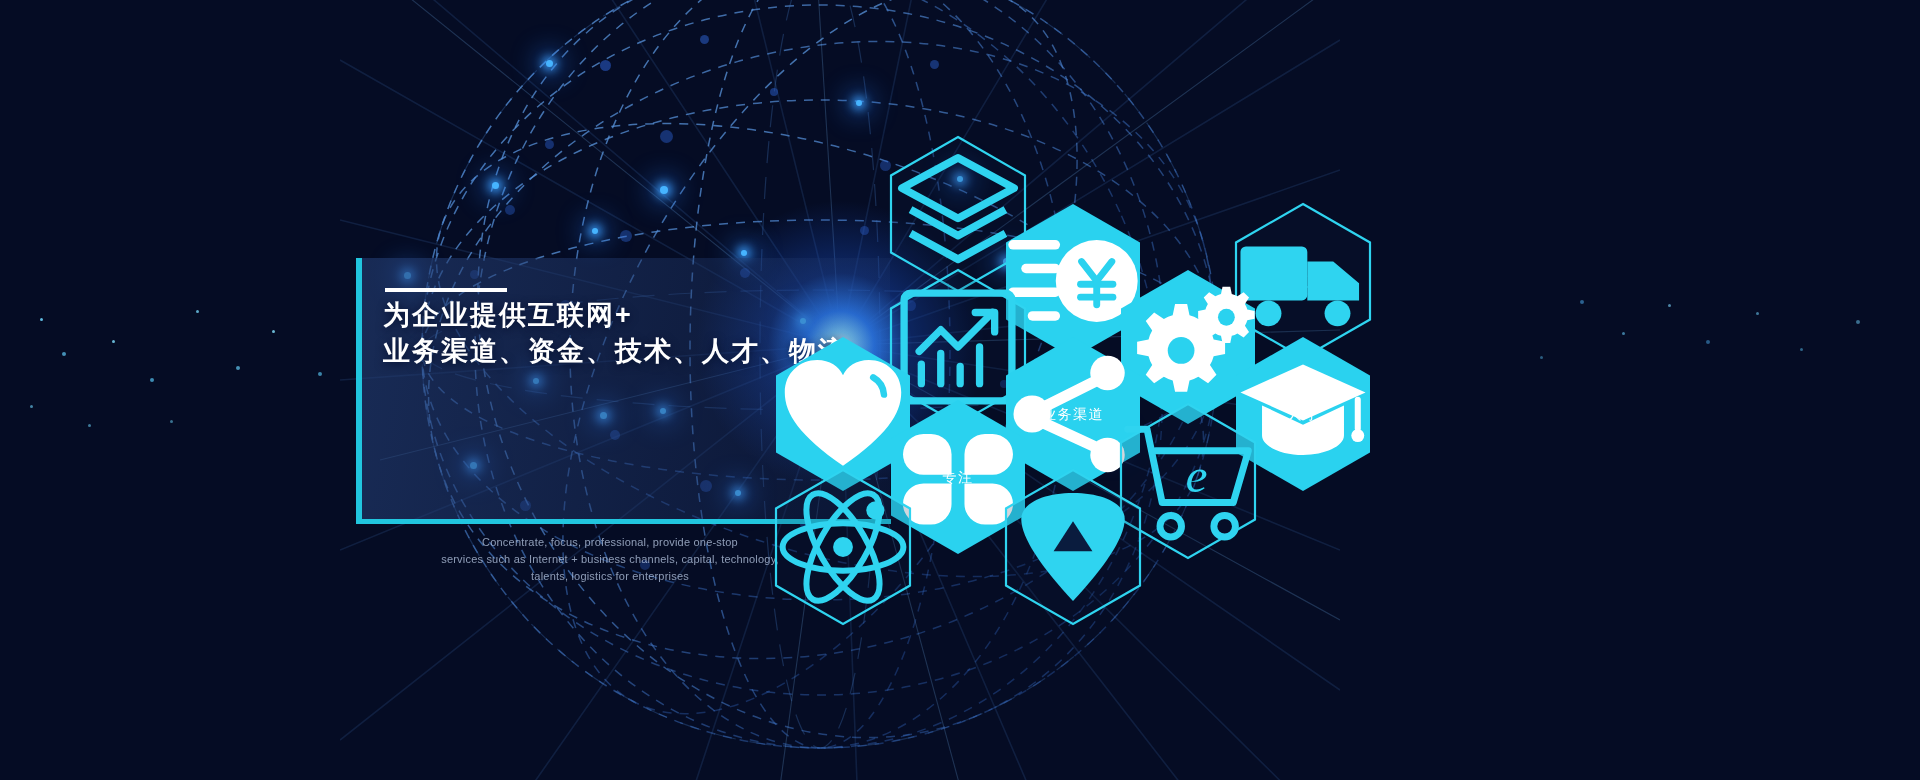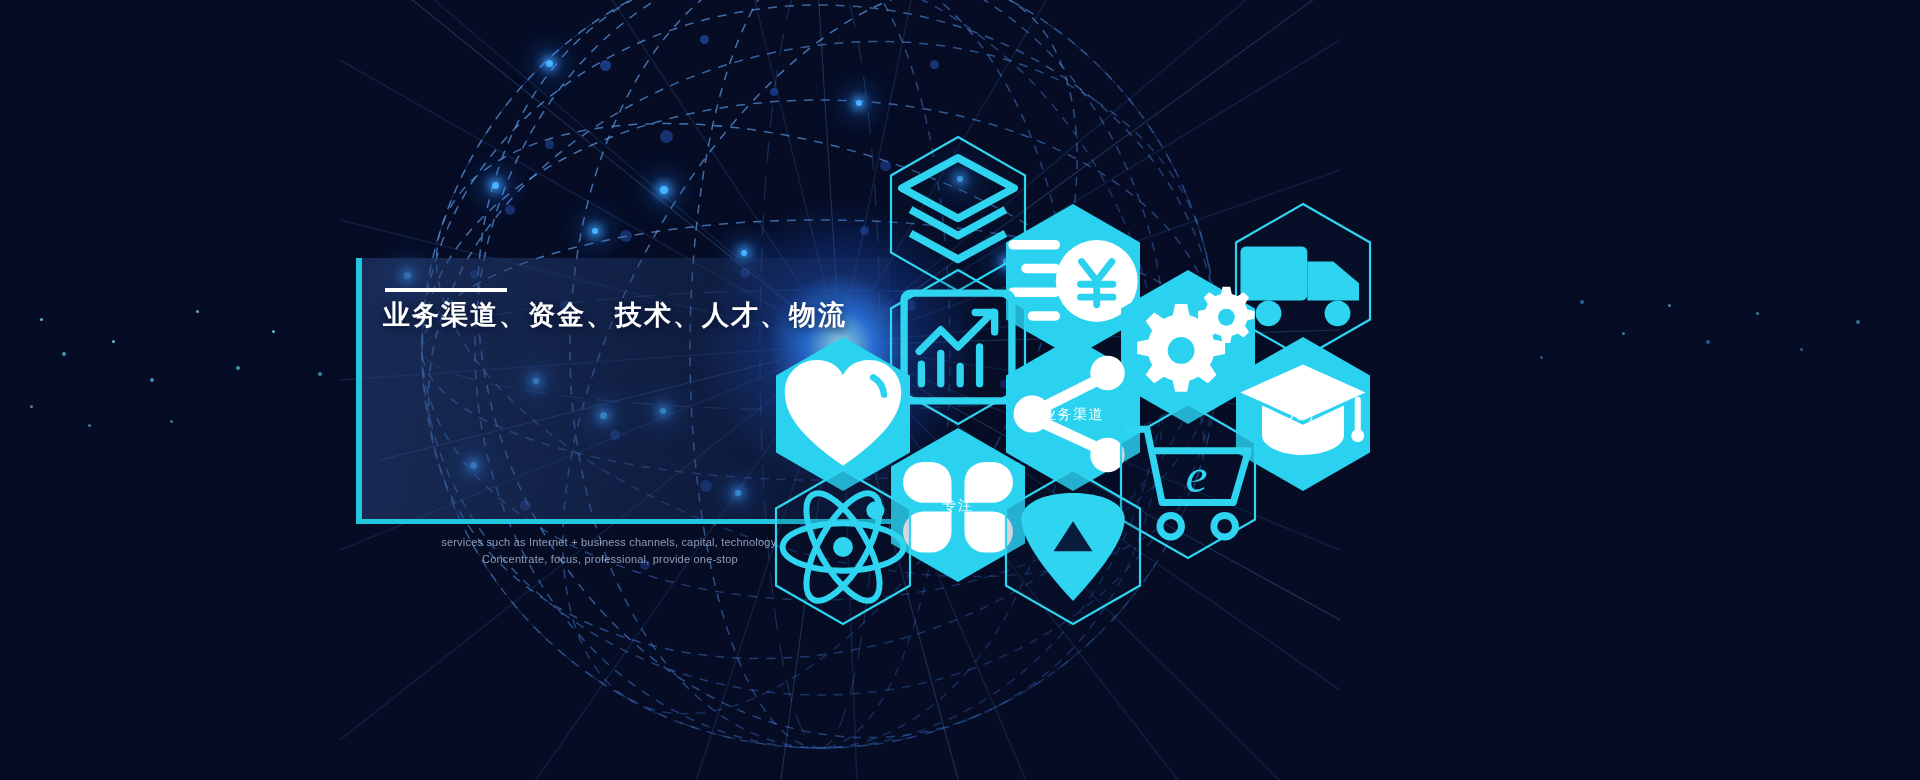--- a/index.html
+++ b/index.html
@@ -202,26 +202,28 @@
     <span class="glowdot" style="left:470px;top:462px;width:7px;height:7px;"></span>
     <span class="glowdot" style="left:957px;top:176px;width:6px;height:6px;"></span>
     <span class="glowdot" style="left:1003px;top:258px;width:7px;height:7px;"></span>
     <span class="glowdot" style="left:1106px;top:438px;width:7px;height:7px;"></span>
   </div>
 
   <div id="panel"></div>
   <div class="rule"></div>
 
   <div class="headline">
+    <div class="ln ln2">为企业提供互联网+</div>
     <div class="ln ln3">业务渠道、资金、技术、人才、物流</div>
   </div>
 
   <div class="subcopy">
+    <div>Concentrate, focus, professional, provide one-stop</div>
     <div>services such as Internet + business channels, capital, technology,</div>
-    <div>Concentrate, focus, professional, provide one-stop</div>
+    <div>talents, logistics for enterprises</div>
   </div>
 
   <div class="layer" id="hexgrid">
       <div class="hex outline noicon-label" style="left: 889px; top: 135px;">
         <svg viewBox="0 0 138 158" preserveAspectRatio="none">
           <polygon class="poly" points="69,2 136,40.5 136,117.5 69,156 2,117.5 2,40.5"></polygon>
         </svg>
         <div class="hexinner">
           <svg class="hexicon" style="color:#2fd4f0">
             <use href="#i-layers"></use>
@@ -297,21 +299,21 @@
         <svg viewBox="0 0 138 158" preserveAspectRatio="none">
           <polygon class="poly" points="69,2 136,40.5 136,117.5 69,156 2,117.5 2,40.5"></polygon>
         </svg>
         <div class="hexinner">
           <svg class="hexicon" style="color:#ffffff">
             <use href="#i-cap"></use>
           </svg>
           <div class="hexlabel">人才</div>
         </div>
       </div>
-      <div class="hex filled" style="left: 889px; top: 426px;">
+      <div class="hex filled" style="left: 889px; top: 398px;">
         <svg viewBox="0 0 138 158" preserveAspectRatio="none">
           <polygon class="poly" points="69,2 136,40.5 136,117.5 69,156 2,117.5 2,40.5"></polygon>
         </svg>
         <div class="hexinner">
           <svg class="hexicon" style="color:#ffffff">
             <use href="#i-clover"></use>
           </svg>
           <div class="hexlabel">专注</div>
         </div>
       </div>

